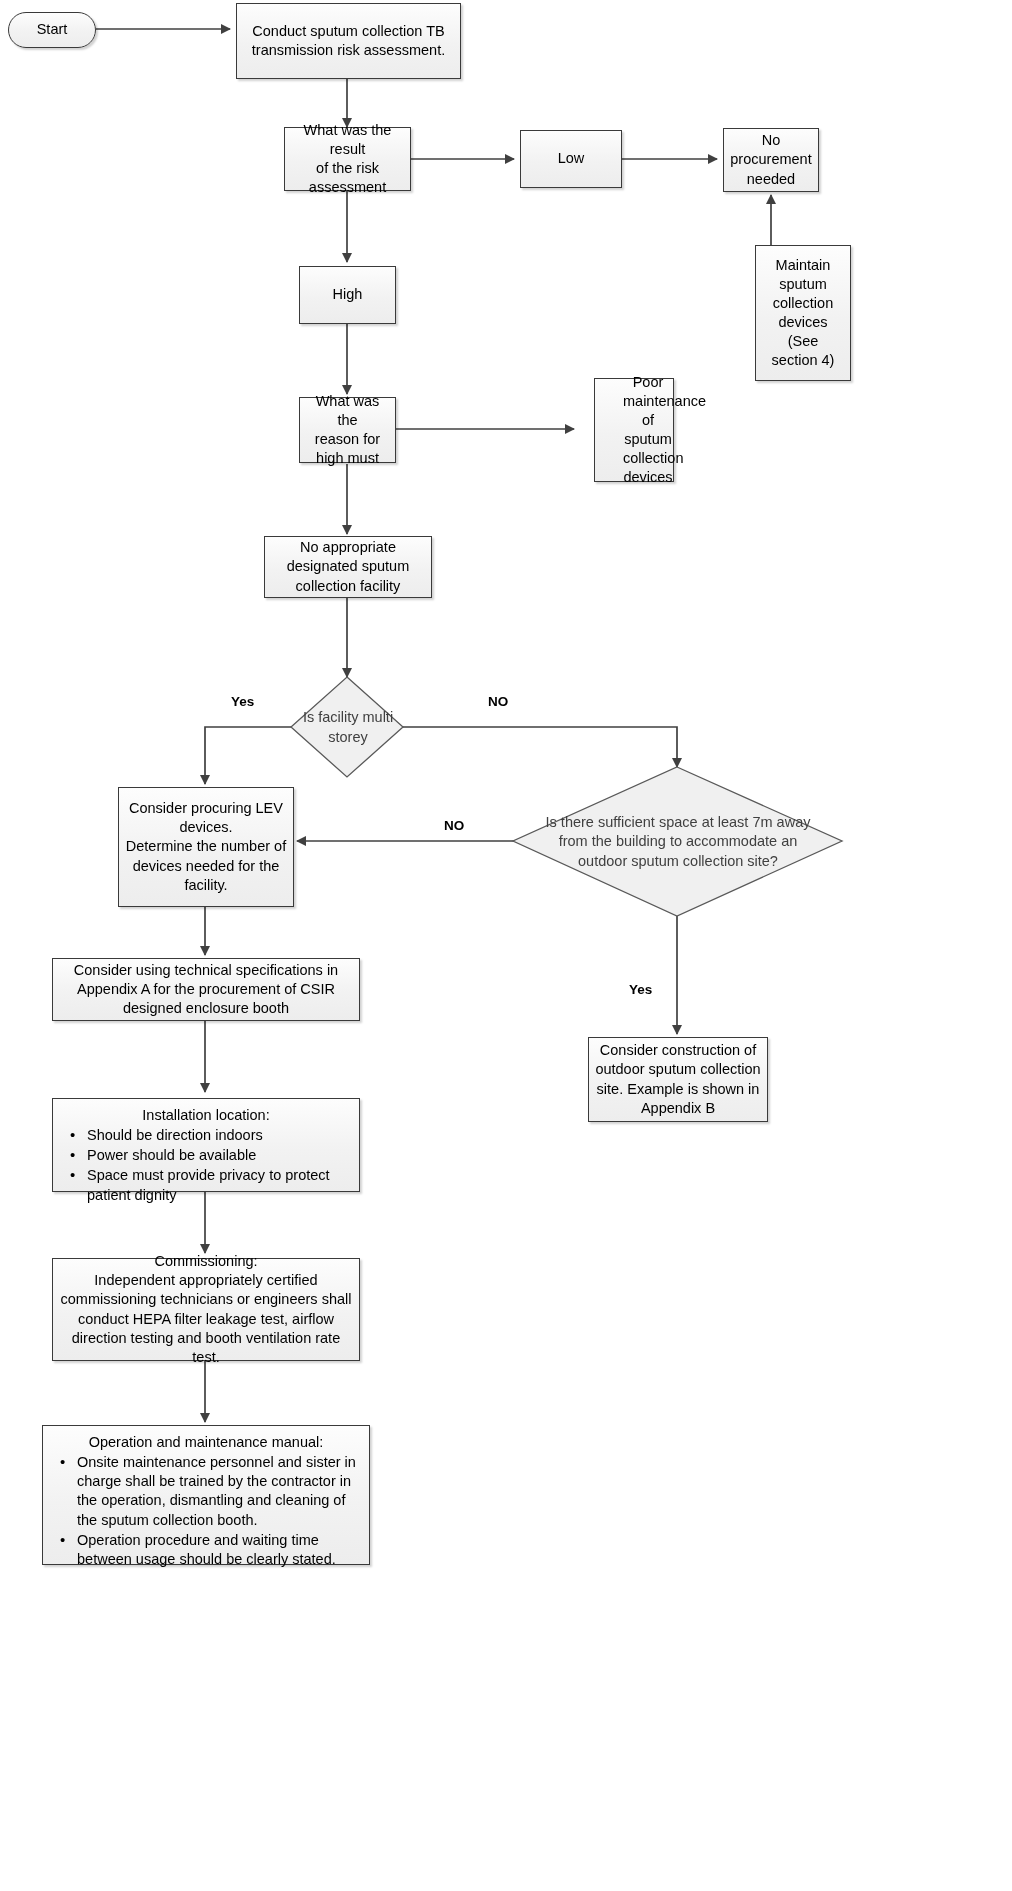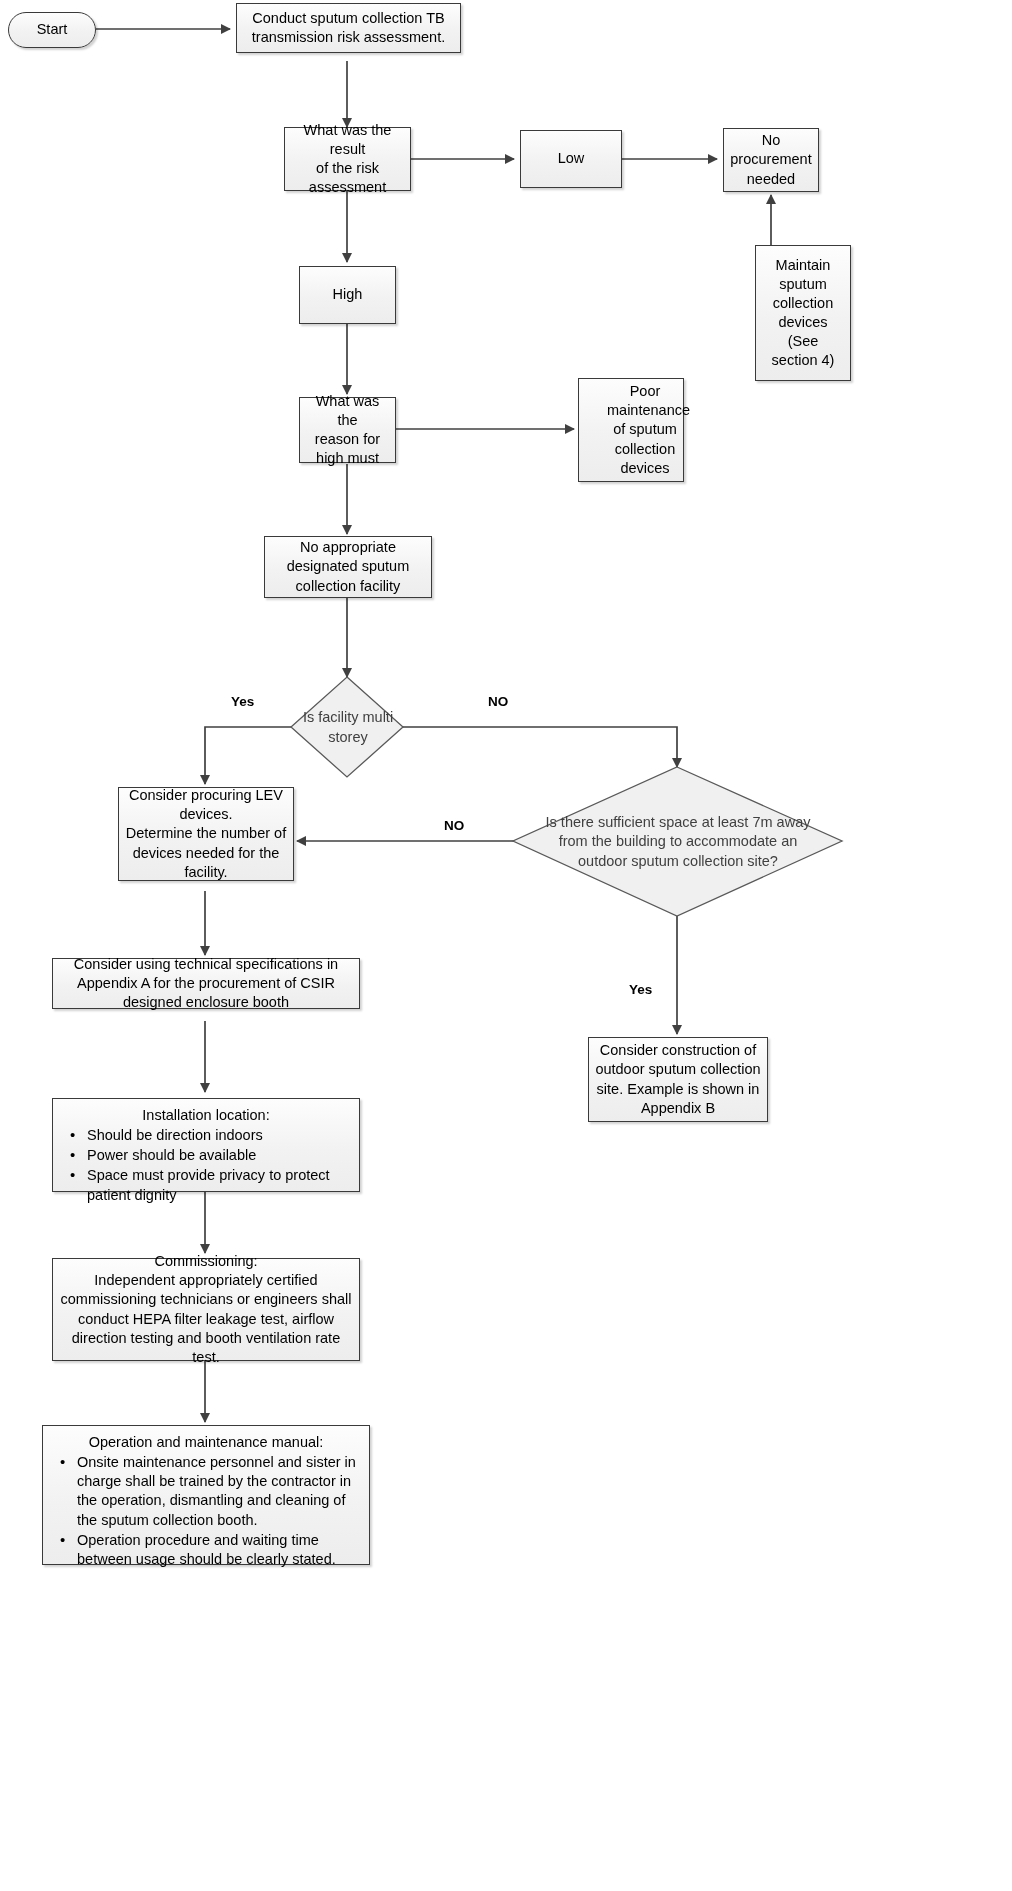--- a/index.html
+++ b/index.html
@@ -152,21 +152,21 @@
     <g>
       <polygon points="347,677 403,727 347,777 291,727" fill="#f0f0f0" stroke="#595959" stroke-width="1.3"></polygon>
       <polygon points="677,767 842,841 677,916 513,841" fill="#f0f0f0" stroke="#595959" stroke-width="1.3"></polygon>
     </g>
   </svg>
 
   <div class="node terminator" style="left:8px; top:12px; width:88px; height:36px;">
     <span class="txt">Start</span>
   </div>
 
-  <div class="node plain-box" style="left:236px; top:3px; width:225px; height:50px;">
+  <div class="node plain-box" style="left:236px; top:3px; width:225px; height:76px;">
     <span class="txt">Conduct sputum collection TB
 transmission risk assessment.</span>
   </div>
 
   <div class="node plain-box" style="left:284px; top:127px; width:127px; height:64px;">
     <span class="txt">What was the result
 of the risk
 assessment</span>
   </div>
 
@@ -191,57 +191,57 @@
 devices (See
 section 4)</span>
   </div>
 
   <div class="node plain-box" style="left:299px; top:397px; width:97px; height:66px;">
     <span class="txt">What was the
 reason for
 high must</span>
   </div>
 
-  <div class="node plain-box" style="left:578px; top:378px; width:106px; height:104px;padding-left:28px;">
+  <div class="node plain-box" style="left:594px; top:378px; width:80px; height:104px;padding-left:28px;">
     <span class="txt">Poor
 maintenance
 of sputum
 collection
 devices</span>
   </div>
 
   <div class="node plain-box" style="left:264px; top:536px; width:168px; height:62px;">
     <span class="txt">No appropriate
 designated sputum
 collection facility</span>
   </div>
 
   <div class="diamond-label" style="left:287px; top:705px; width:122px; height:46px;">Is facility multi
 storey</div>
 
   <div class="diamond-label" style="left:528px; top:812px; width:300px; height:60px;">Is there sufficient space at least 7m away
 from the building to accommodate an
 outdoor sputum collection site?</div>
 
-  <div class="node plain-box" style="left:118px; top:787px; width:176px; height:94px;">
+  <div class="node plain-box" style="left:118px; top:787px; width:176px; height:120px;">
     <span class="txt">Consider procuring LEV
 devices.
 Determine the number of
 devices needed for the
 facility.</span>
   </div>
 
   <div class="node plain-box" style="left:588px; top:1037px; width:180px; height:85px;">
     <span class="txt">Consider construction of
 outdoor sputum collection
 site. Example is shown in
 Appendix B</span>
   </div>
 
-  <div class="node plain-box" style="left:52px; top:958px; width:308px; height:51px;">
+  <div class="node plain-box" style="left:52px; top:958px; width:308px; height:63px;">
     <span class="txt">Consider using technical specifications in
 Appendix A for the procurement of CSIR
 designed enclosure booth</span>
   </div>
 
   <div class="node plain-box listbox" style="left:52px; top:1098px; width:308px; height:94px;">
     <span class="heading">Installation location:</span>
     <ul>
       <li>Should be direction indoors</li>
       <li>Power should be available</li>

